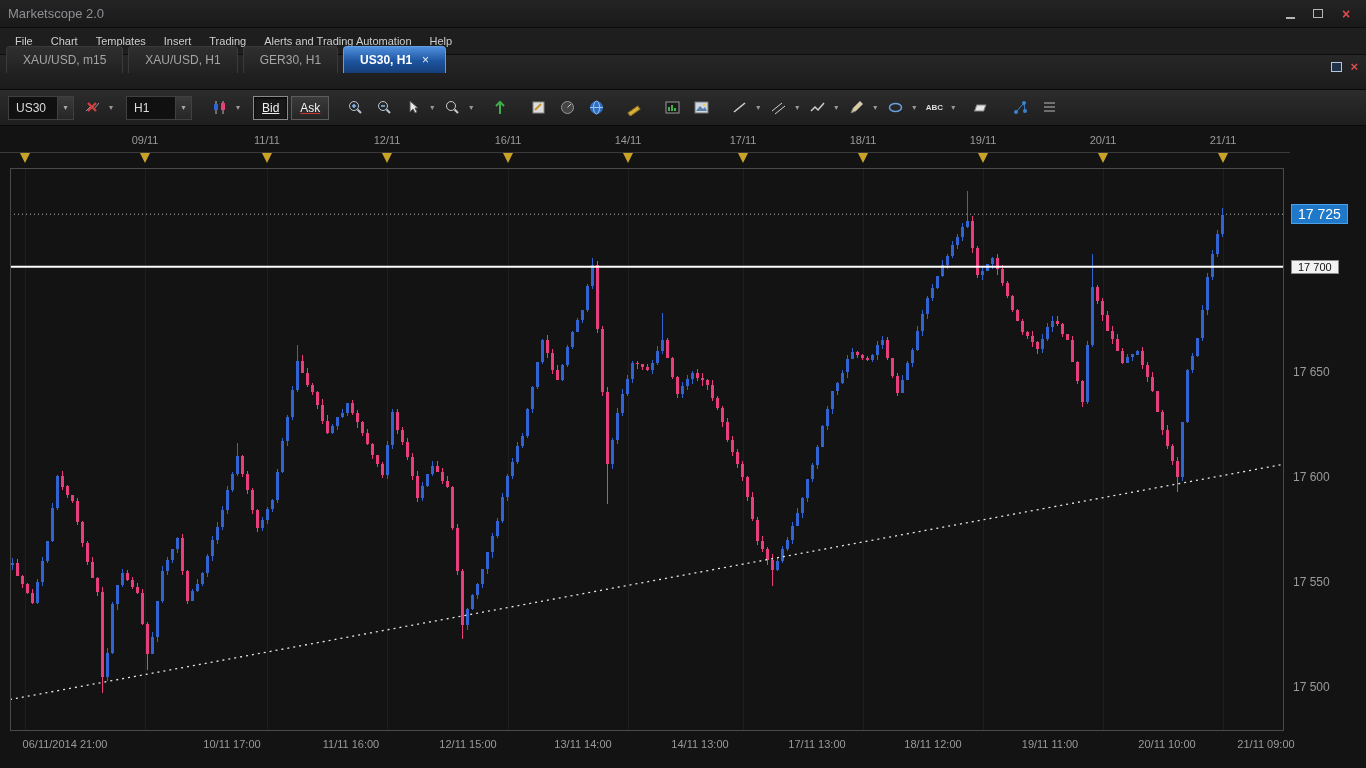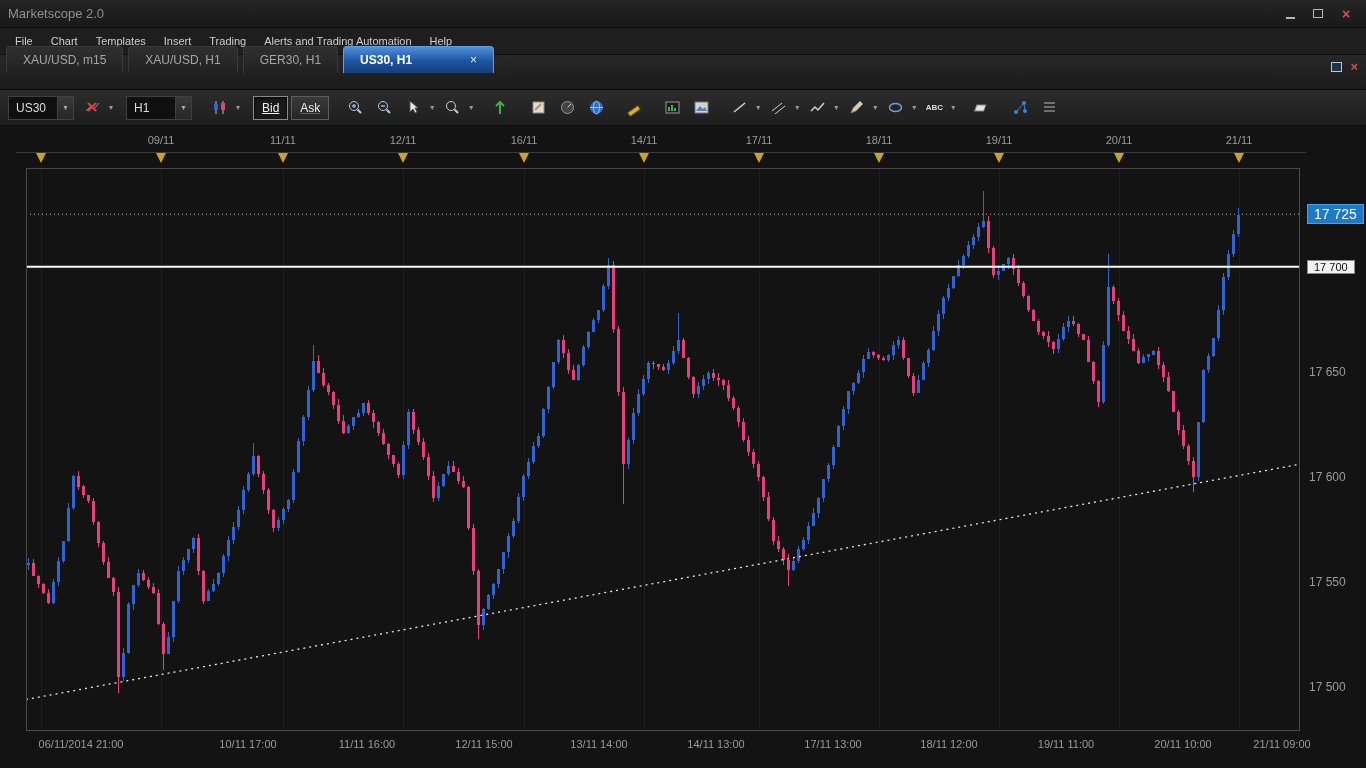--- a/index.html
+++ b/index.html
@@ -22,21 +22,21 @@
     padding:0 6px;border-bottom:1px solid #0d0d0d;box-sizing:border-box;}
   .menu-item{padding:4px 9px;color:#cfcfcf;font-size:11px;cursor:default;}
 
   .tabbar{height:35px;background:linear-gradient(#272727,#1b1b1b);display:flex;
     align-items:flex-end;padding:5px 6px 16px 6px;box-sizing:border-box;position:relative;
     border-bottom:1px solid #090909;}
   .tab{height:27px;display:flex;align-items:center;padding:0 16px;margin-right:5px;
     background:linear-gradient(#2f2f2f,#212121);color:#a5a5a5;font-size:12px;
     border:1px solid #3a3a3a;border-bottom:none;border-radius:4px 4px 0 0;box-sizing:border-box;cursor:default;}
   .tab.active{background:linear-gradient(#4f8fdd,#1d549f 55%,#163f79);color:#ffffff;
-    font-weight:bold;border-color:#5f9fe2;gap:48px;}
+    font-weight:bold;border-color:#5f9fe2;}
   .tab-close{margin-left:10px;color:#e6edf8;font-size:12px;font-weight:normal;}
   .mdi-controls{position:absolute;right:8px;top:7px;display:flex;align-items:center;gap:8px;}
   .mdi-restore{width:9px;height:8px;border:1px solid #b5c6dd;background:#20324a;}
   .mdi-close{color:#e04b4b;font-weight:bold;font-size:13px;line-height:10px;}
 
   
   .toolbar{height:36px;background:linear-gradient(#2c2c2c,#1e1e1e);display:flex;
     align-items:center;padding:0 8px;box-sizing:border-box;border-bottom:1px solid #0a0a0a;}
   .combo{display:flex;align-items:stretch;height:22px;background:#101010;
     border:1px solid #404040;color:#dddddd;font-size:12px;margin-right:4px;}
@@ -49,21 +49,21 @@
   .tool-dd{width:10px;height:24px;display:flex;align-items:center;justify-content:center;
     color:#999999;font-size:8px;}
   .toggle-btn{height:22px;padding:0 8px;margin-right:3px;display:flex;align-items:center;
     border:1px solid #5c5c5c;background:linear-gradient(#3a3a3a,#252525);
     color:#f0f0f0;font-size:12px;}
   .toggle-btn.active{background:#191919;box-shadow:inset 0 1px 3px #000;border-color:#8a8a8a;}
   .toggle-btn u{text-decoration:underline;}
   .tb-sep{width:9px;height:24px;}
 
   
-  .chart-region{position:absolute;top:126px;left:16px;width:1236px;height:642px;background:#131313;}
+  .chart-region{position:absolute;top:126px;left:0;width:1236px;height:642px;background:#131313;}
   .axis-date{position:absolute;top:8px;transform:translateX(-50%);color:#9a9a9a;font-size:11px;white-space:nowrap;}
   .ruler-line{position:absolute;top:26px;left:0;width:1290px;height:1px;background:#3a3a3a;}
   .day-marker{position:absolute;top:27px;transform:translateX(-50%);width:0;height:0;
     border-left:5px solid transparent;border-right:5px solid transparent;border-top:10px solid #c9a227;}
   #plot-container{position:absolute;left:10px;top:42px;width:1274px;height:563px;}
   .price-label{position:absolute;left:1293px;transform:translateY(-50%);color:#9a9a9a;
     font-size:12px;white-space:nowrap;}
   .price-badge-blue{position:absolute;left:1291px;transform:translateY(-50%);
     background:#1f79c8;border:1px solid #4aa0e8;color:#ffffff;font-size:14px;
     padding:1px 6px;white-space:nowrap;}

